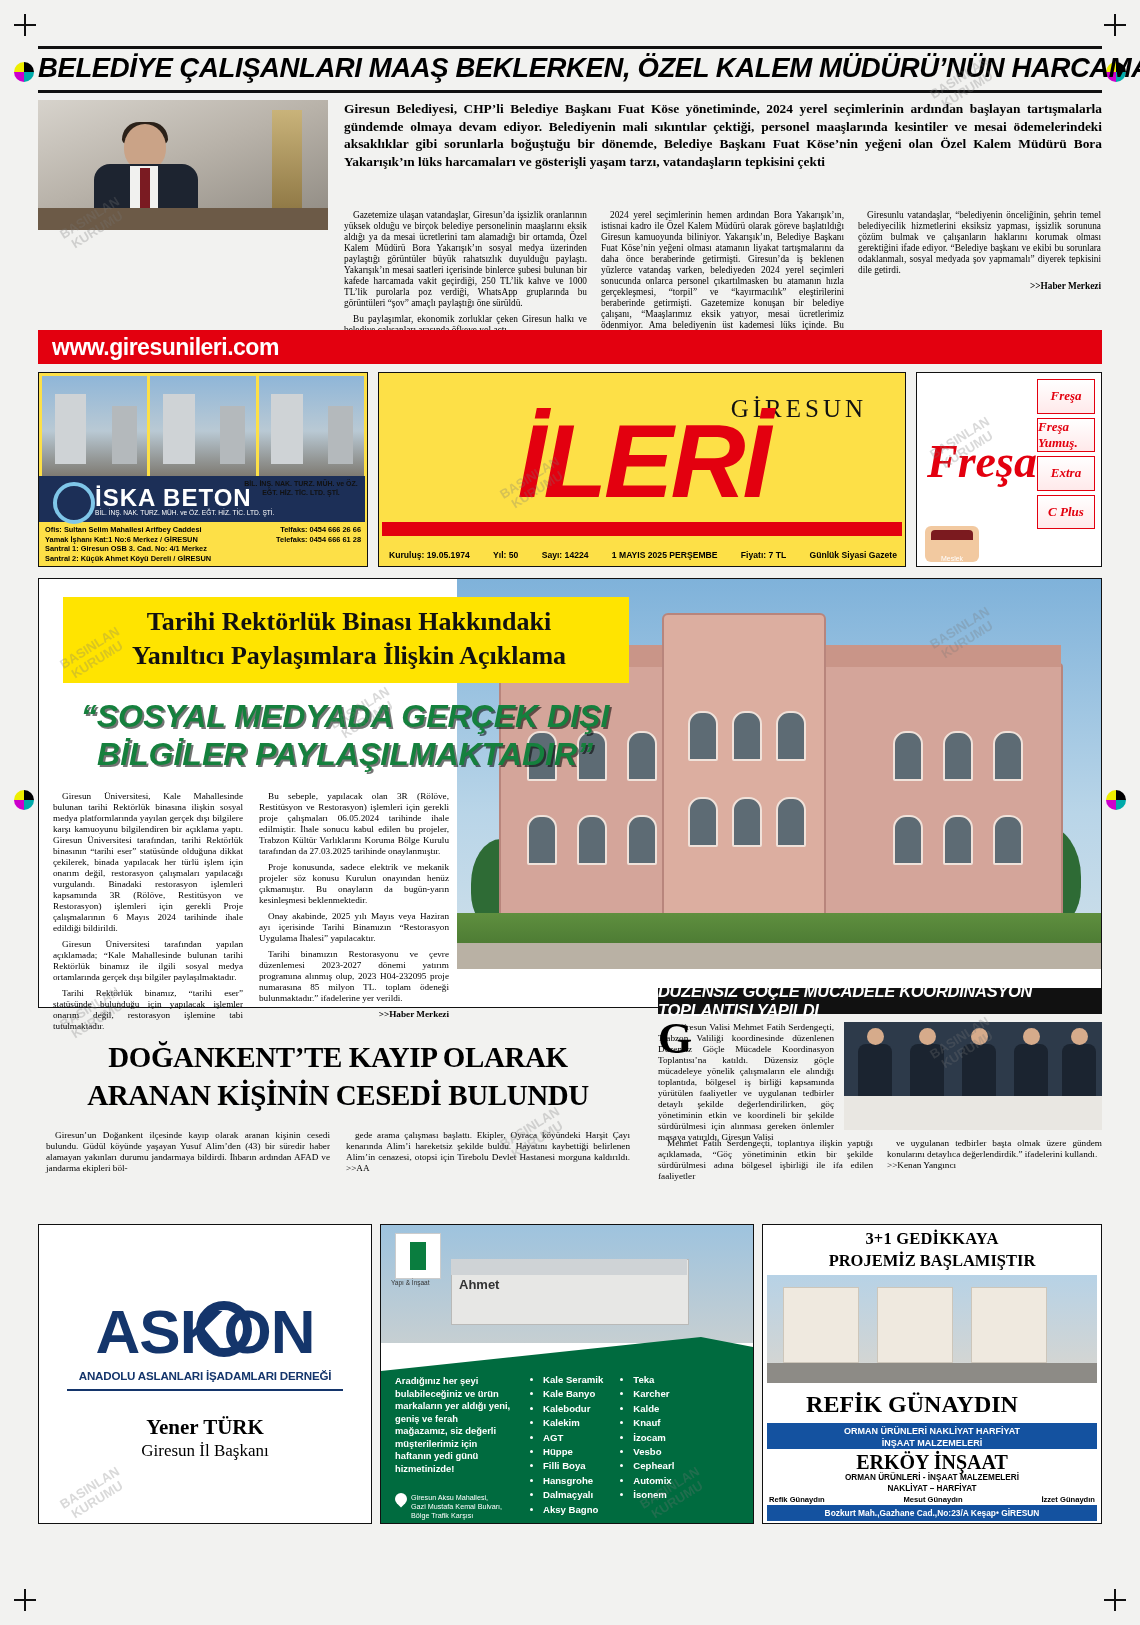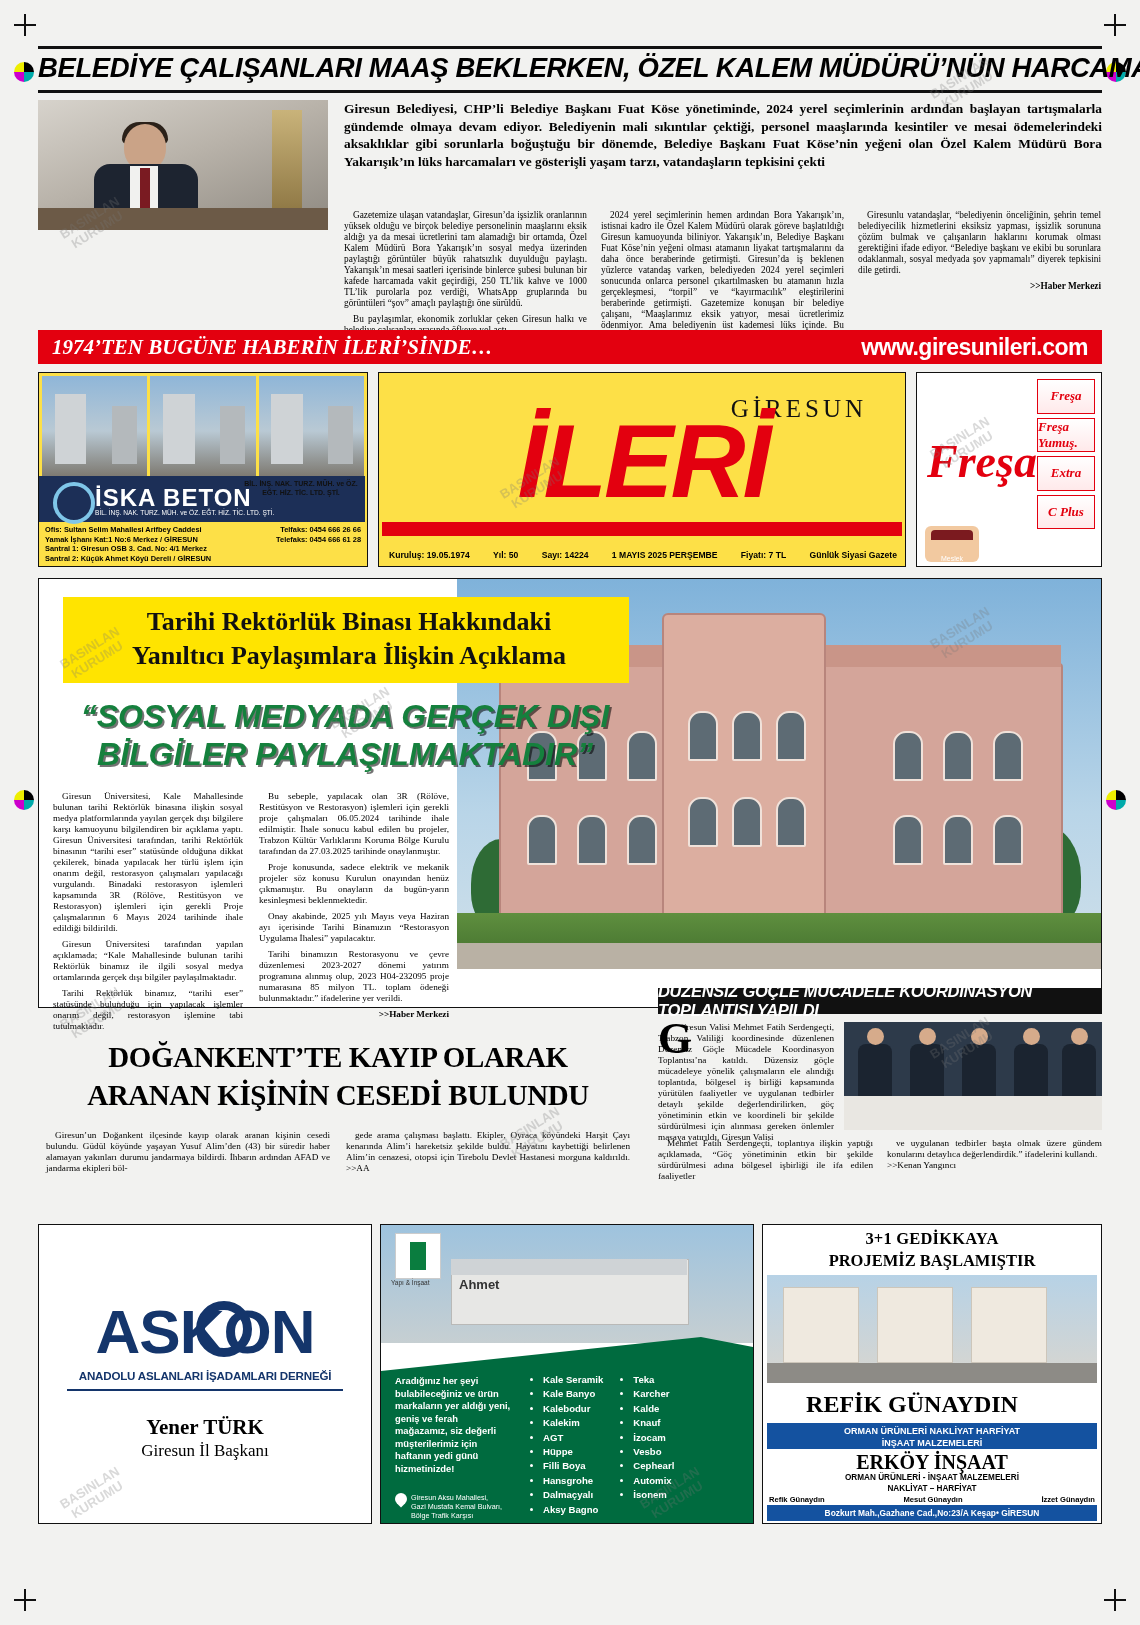--- a/index.html
+++ b/index.html
@@ -246,21 +246,20 @@
       <div class="c">
         <p>2024 yerel seçimlerinin hemen ardından Bora Yakarışık’ın, istisnai kadro ile Özel Kalem Müdürü olarak göreve başlatıldığı Giresun kamuoyunda biliniyor. Yakarışık’ın, Belediye Başkanı Fuat Köse’nin yeğeni olması atamanın liyakat tartışmalarını da daha önce beraberinde getirmişti. Giresun’da iş beklenen yüzlerce vatandaş varken, belediyeden 2024 yerel seçimleri sonucunda onlarca personel çıkartılmasken bu atamanın hızla gerçekleşmesi, “torpil” ve “kayırmacılık” eleştirilerini beraberinde getirmişti. Gazetemize konuşan bir belediye çalışanı, “Maaşlarımız eksik yatıyor, mesai ücretlerimiz ödenmiyor. Ama belediyenin üst kademesi lüks içinde. Bu adaletsizlik hepimizi üzüyor” dedi.</p>
       </div>
       <div class="c">
         <p>Giresunlu vatandaşlar, “belediyenin önceliğinin, şehrin temel belediyecilik hizmetlerini eksiksiz yapması, işsizlik sorununa çözüm bulmak ve çalışanların haklarını korumak olması gerektiğini ifade ediyor. “Belediye başkanı ve ekibi bu sorunlara odaklanmalı, sosyal medyada şov yapmamalı” diyerek tepkisini dile getirdi.</p>
         <p class="sign">&gt;&gt;Haber Merkezi</p>
       </div>
     </div>
 
     <div class="redband">
-      <div class="slogan">1974’TEN BUGÜNE HABERİN İLERİ’SİNDE…</div>
       <div class="site">www.giresunileri.com</div>
     </div>
 
     <div class="mastrow">
 
       <div class="box ad-iska">
         <div class="iska-photos">
             <div></div>
             <div></div>
             <div></div>

